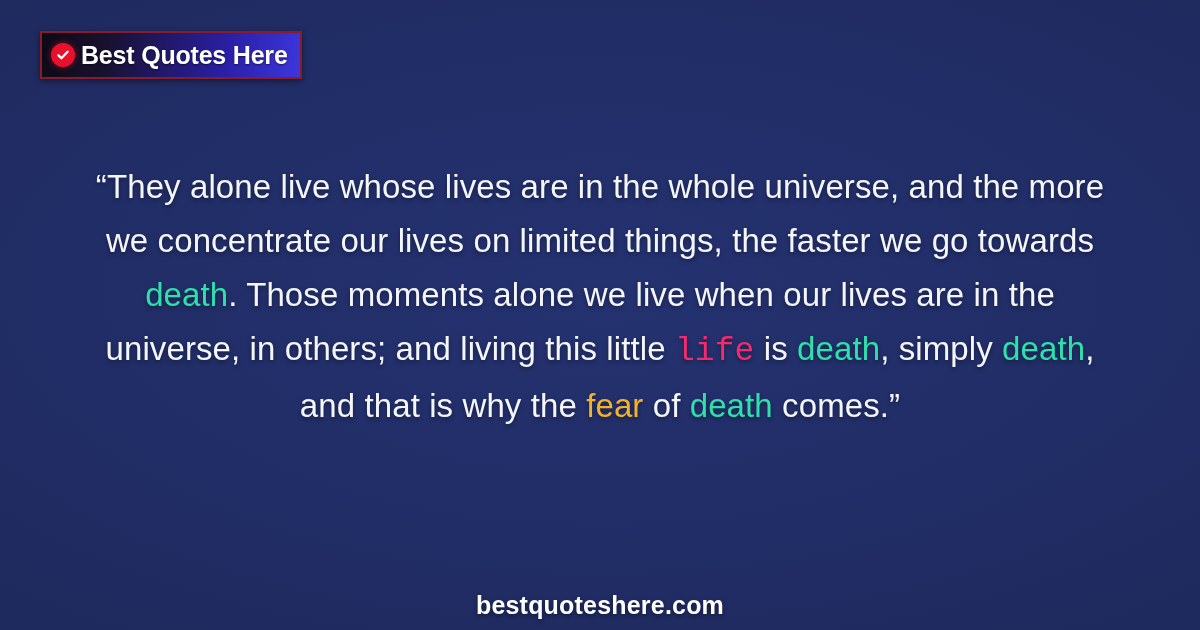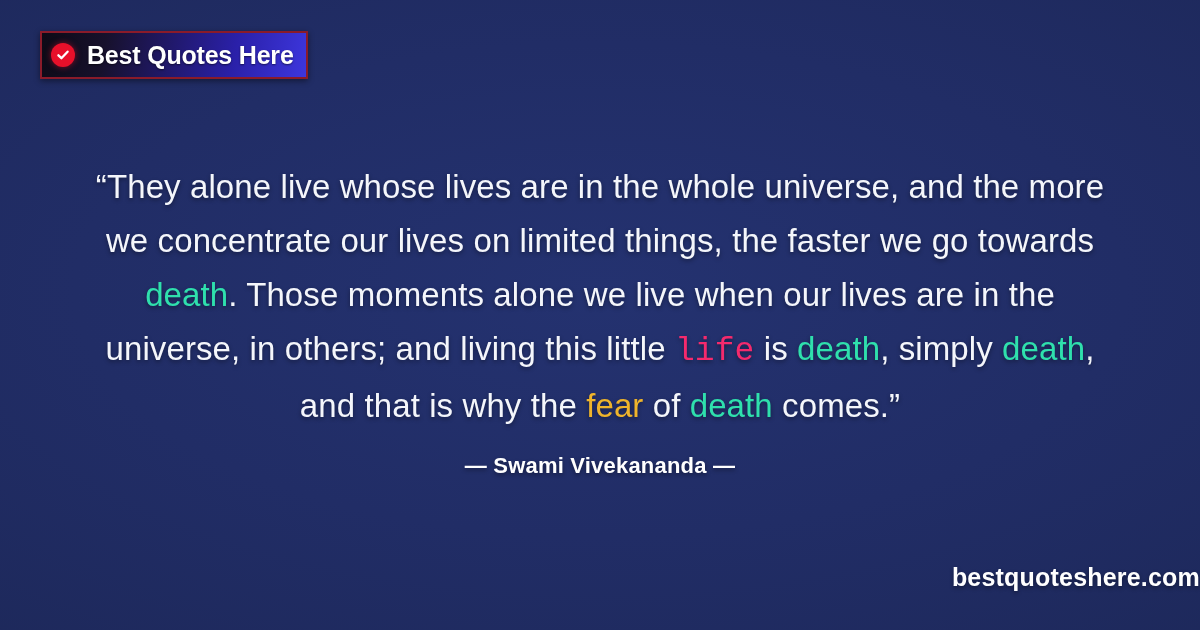--- a/index.html
+++ b/index.html
@@ -25,21 +25,21 @@
   }
 
   
   .badge {
     position: absolute;
     left: 40px;
     top: 31px;
     height: 48px;
     display: flex;
     align-items: center;
-    gap: 12px;
+    gap: 6px;
     padding: 0 12px 0 9px;
     box-sizing: border-box;
     border: 2px solid #8a1b2a;
     background: linear-gradient(100deg, #0d0a16 0%, #17112c 24%, #2a20a8 72%, #3d36dd 100%);
     box-shadow: 0 2px 6px rgba(0,0,0,0.45);
   }
   .badge-check {
     width: 24px;
     height: 24px;
     border-radius: 50%;
@@ -92,22 +92,22 @@
     font-weight: bold;
     letter-spacing: 0.2px;
     text-shadow: 0 2px 4px rgba(0,0,0,0.4);
   }
 
   
   .footer {
     position: absolute;
     left: 0;
     right: 0;
-    bottom: 38px;
-    text-align: right;
+    bottom: 10px;
+    text-align: center;
     color: #ffffff;
     font-size: 25px;
     font-weight: bold;
     letter-spacing: 0.2px;
     text-shadow: 0 2px 4px rgba(0,0,0,0.4);
   }
 </style>
 </head>
 <body>
 
@@ -117,18 +117,17 @@
     <span class="badge-check">
       <svg width="16" height="16" viewBox="0 0 16 16" aria-hidden="true">
         <path d="M3.4 8.3 L6.4 11.2 L12.6 4.7" fill="none" stroke="#ffffff" stroke-width="2.3" stroke-linecap="round" stroke-linejoin="round"></path>
       </svg>
     </span>
     <span class="badge-text">Best Quotes Here</span>
   </div>
 
   <div class="quote-wrap">
     <p class="quote">“They alone live whose lives are in the whole universe, and the more we concentrate our lives on limited things, the faster we go towards <span class="hl-death">death</span>. Those moments alone we live when our lives are in the universe, in others; and living this little <span class="hl-life">life</span> is <span class="hl-death">death</span>, simply <span class="hl-death">death</span>, and that is why the <span class="hl-fear">fear</span> of <span class="hl-death">death</span> comes.”</p>
-    <div class="author">— Swami Vivekananda —</div>
   </div>
 
   <div class="footer">bestquoteshere.com</div>
 
 </div>
 
 </body></html>

